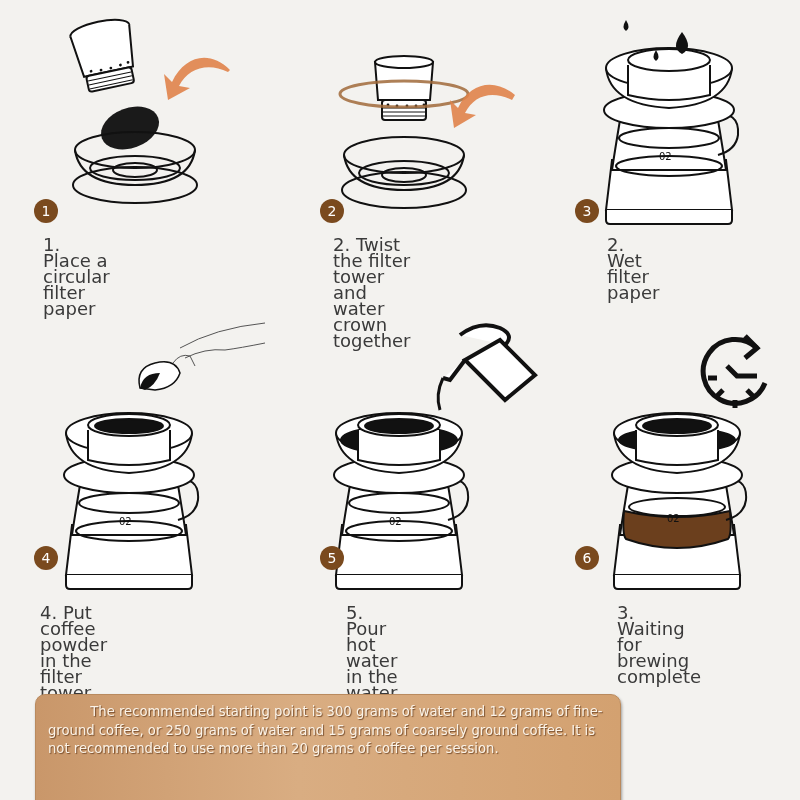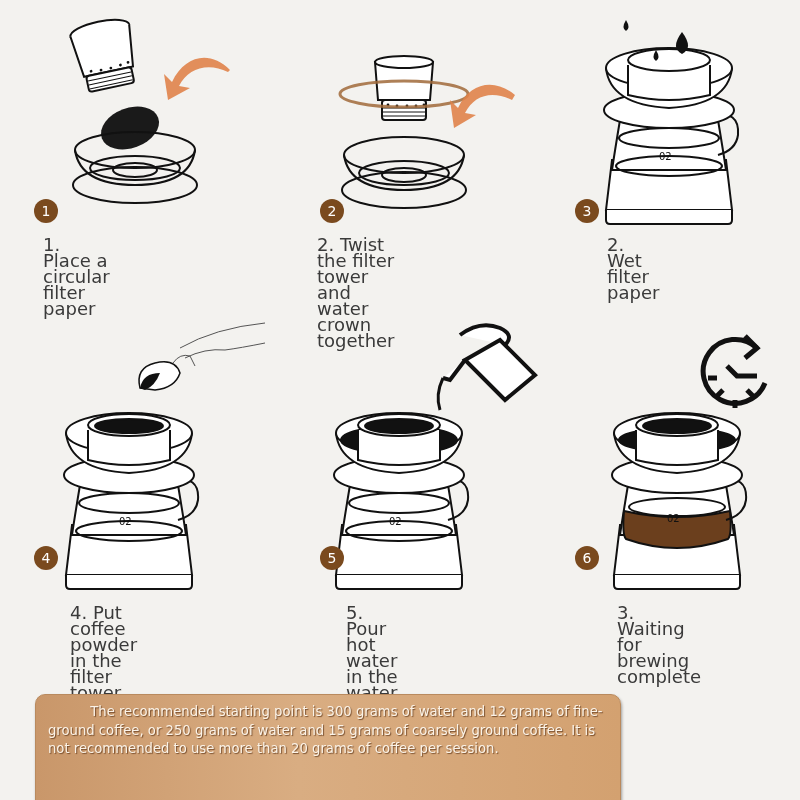--- a/index.html
+++ b/index.html
@@ -99,21 +99,21 @@
 
     <g stroke="#111" stroke-width="2" fill="none">
       <ellipse cx="74" cy="140" rx="62" ry="18"></ellipse>
       <path d="M14 105 Q19 140 74 140 Q129 140 134 105"></path>
       <ellipse cx="74" cy="105" rx="60" ry="18"></ellipse>
       <ellipse cx="74" cy="123" rx="45" ry="12"></ellipse>
       <ellipse cx="74" cy="125" rx="22" ry="7"></ellipse>
     </g>
   </svg>
   <div class="badge" style="left:320px;top:199px">2</div>
-  <div class="caption" style="left:317px;top:237px">2. Twist the filter tower
+  <div class="caption" style="left:333px;top:237px">2. Twist the filter tower
 and water crown together</div>
 </div>
 
 <div class="step">
   <svg class="illus" style="left:600px;top:10px" width="140" height="220" viewBox="0 0 140 220">
     <g stroke="#111" stroke-width="2" fill="#fff">
 
       <path d="M12 150 L6 200 L132 200 L126 150 Z"></path>
       <path d="M6 200 L6 210 Q6 214 10 214 L128 214 Q132 214 132 210 L132 200"></path>
 
@@ -161,21 +161,21 @@
       <ellipse cx="69" cy="80" rx="65" ry="18"></ellipse>
       <path d="M6 38 Q10 75 69 78 Q128 75 132 38"></path>
       <ellipse cx="69" cy="38" rx="63" ry="20"></ellipse>
       <path d="M28 35 L28 65 Q69 75 110 65 L110 35"></path>
       <ellipse cx="69" cy="30" rx="41" ry="11"></ellipse>
       <ellipse cx="69" cy="31" rx="34" ry="7" fill="#111"></ellipse>
     </g>
     <text x="59" y="130" font-size="10" font-family="DejaVu Sans, sans-serif" fill="#111">02</text>
   </svg>
   <div class="badge" style="left:34px;top:546px">4</div>
-  <div class="caption" style="left:70px;top:605px">4.  Put coffee powder
+  <div class="caption" style="left:40px;top:605px">4.  Put coffee powder
 in the filter tower</div>
 </div>
 
 <div class="step">
   <svg class="illus" style="left:440px;top:320px" width="100" height="90" viewBox="0 0 100 90">
     <g stroke="#111" stroke-width="4" fill="#fff">
       <path d="M20 15 Q40 0 60 8 Q75 15 65 25"></path>
       <path d="M25 40 L60 20 L95 55 L65 80 Z"></path>
       <path d="M25 40 L10 60 L3 58"></path>
       <path d="M3 58 Q-5 75 0 90" fill="none" stroke-width="3"></path>

